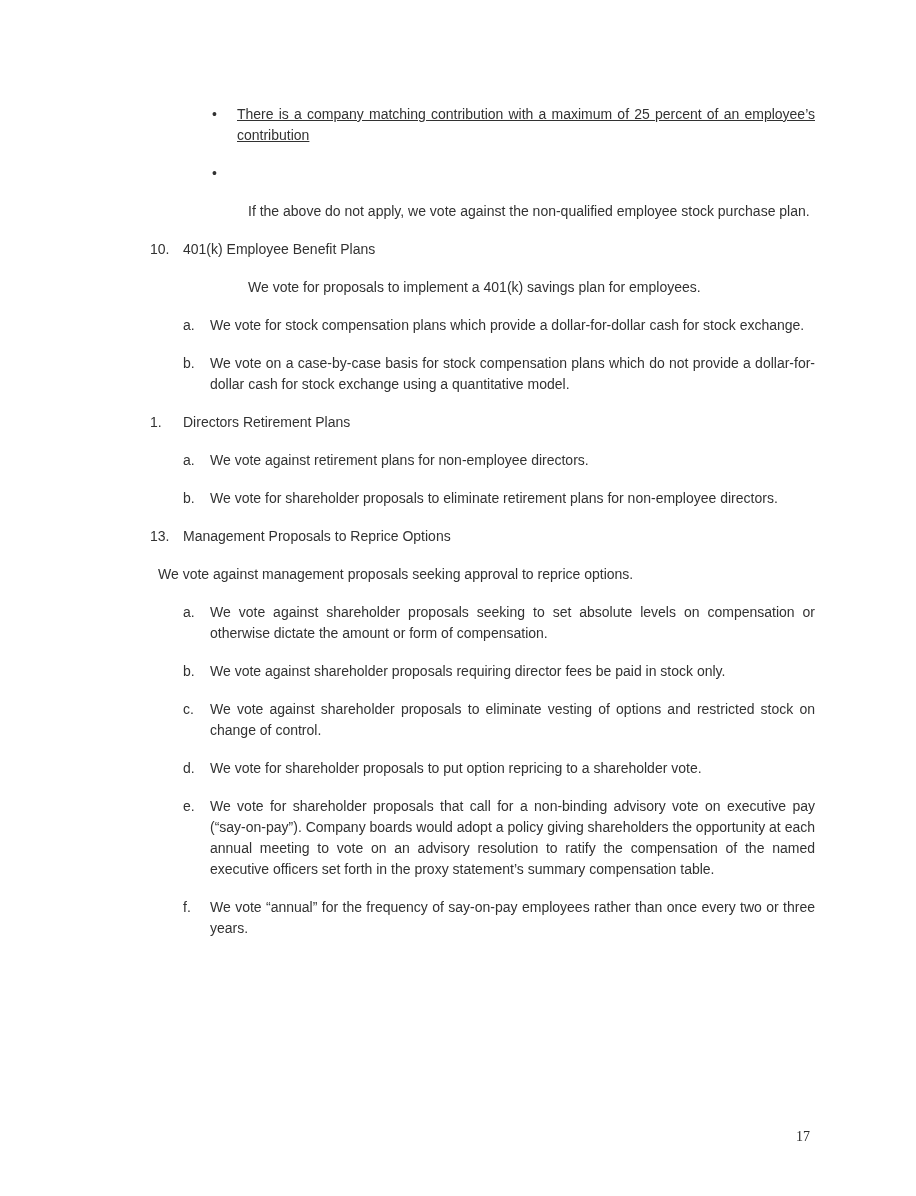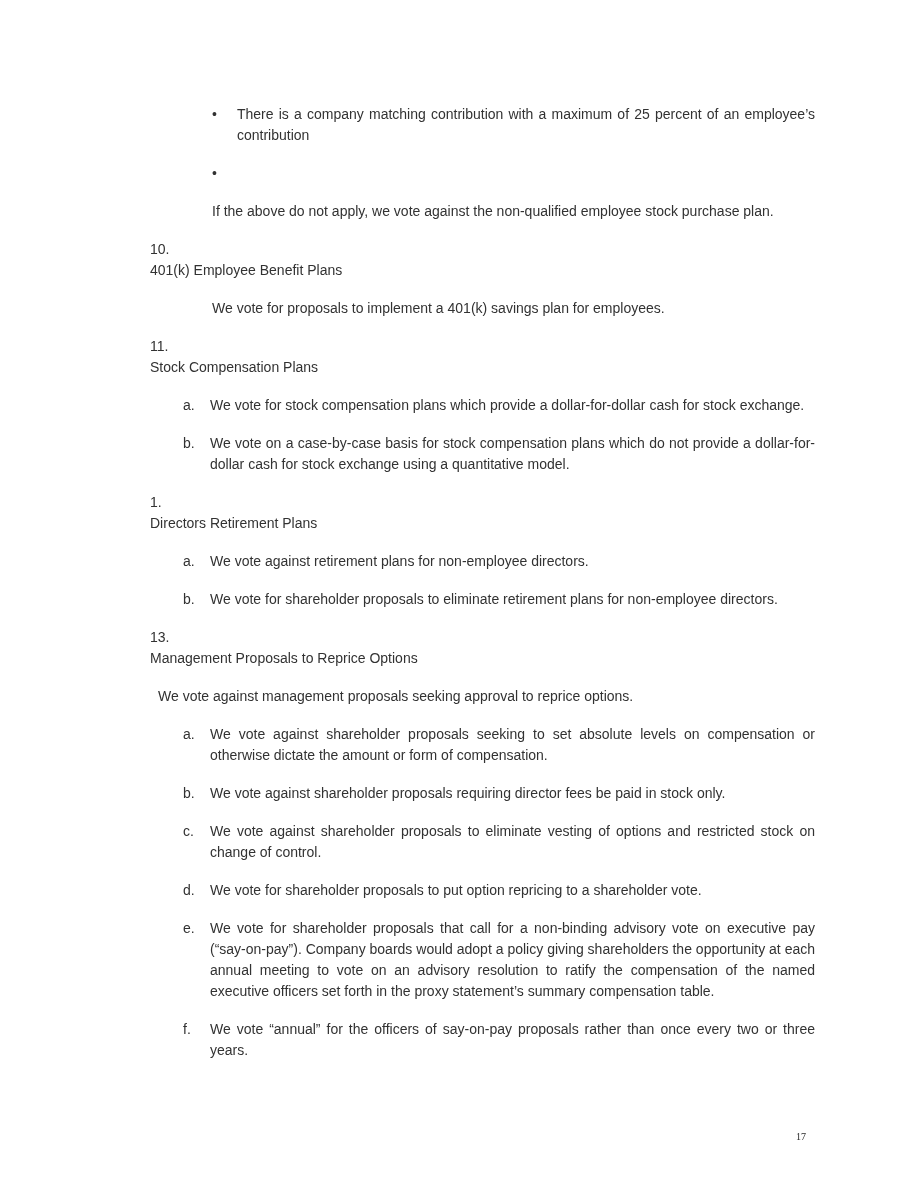--- a/index.html
+++ b/index.html
@@ -23,43 +23,43 @@
     left: 150px;
     top: 104px;
     width: 665px;
   }
   .block { margin: 0 0 17px 0; }
   p { margin: 0 0 17px 0; }
 
   
   .bullet-item { display: flex; padding-left: 62px; }
   .bullet-marker { flex: none; width: 25px; }
-  .bullet-text { flex: 1; text-align: justify; }
+  .bullet-text { flex: 1; text-align: justify; text-decoration: underline; }
   .tight { letter-spacing: -0.25px; word-spacing: -0.6px; }
 
   
-  .para { margin-left: 62px; }
+  .para { margin-left: 98px; }
   .para-flush { margin-left: 8px; }
 
   
-  .num-item { display: flex; flex-direction: column; }
+  .num-item { display: flex; }
   .num { flex: none; width: 33px; }
   .num-title { flex: 1; }
 
   
   .sub-item { display: flex; padding-left: 33px; }
   .sub-label { flex: none; width: 27px; }
   .sub-text { flex: 1; text-align: justify; }
 
   .page-number {
     position: absolute;
     left: 796px;
     top: 1126px;
     font-family: "Liberation Serif", "DejaVu Serif", serif;
-    font-size: 10px;
+    font-size: 14px;
     color: #2a2a2a;
     text-align: center;
   }
 </style>
 </head>
 <body>
 
 <div class="page">
   <div class="content">
 
@@ -72,24 +72,20 @@
     </div>
 
     <p class="para">If the above do not apply, we vote against the non-qualified employee stock purchase plan.</p>
 
     <div class="block num-item">
       <span class="num">10.</span>
       <span class="num-title">401(k) Employee Benefit Plans</span>
     </div>
     <p class="para">We vote for proposals to implement a 401(k) savings plan for employees.</p>
 
-    <div class="block num-item">
-      <span class="num">11.</span>
-      <span class="num-title">Stock Compensation Plans</span>
-    </div>
     <div class="block sub-item">
       <span class="sub-label">a.</span>
       <span class="sub-text">We vote for stock compensation plans which provide a dollar-for-dollar cash for stock exchange.</span>
     </div>
     <div class="block sub-item">
       <span class="sub-label">b.</span>
       <span class="sub-text">We vote on a case-by-case basis for stock compensation plans which do not provide a dollar-for-dollar cash for stock exchange using a quantitative model.</span>
     </div>
 
     <div class="block num-item">
@@ -126,19 +122,19 @@
     <div class="block sub-item">
       <span class="sub-label">d.</span>
       <span class="sub-text">We vote for shareholder proposals to put option repricing to a shareholder vote.</span>
     </div>
     <div class="block sub-item">
       <span class="sub-label">e.</span>
       <span class="sub-text">We vote for shareholder proposals that call for a non-binding advisory vote on executive pay (“say-on-pay”).  Company boards would adopt a policy giving shareholders the opportunity at each annual meeting to vote on an advisory resolution to ratify the compensation of the named executive officers set forth in the proxy statement’s summary compensation table.</span>
     </div>
     <div class="block sub-item">
       <span class="sub-label">f.</span>
-      <span class="sub-text">We vote “annual” for the officers of say-on-pay proposals rather than once every two or three years.</span>
+      <span class="sub-text">We vote “annual” for the frequency of say-on-pay employees rather than once every two or three years.</span>
     </div>
 
   </div>
 
   <div class="page-number">17</div>
 </div>
 
 </body></html>

